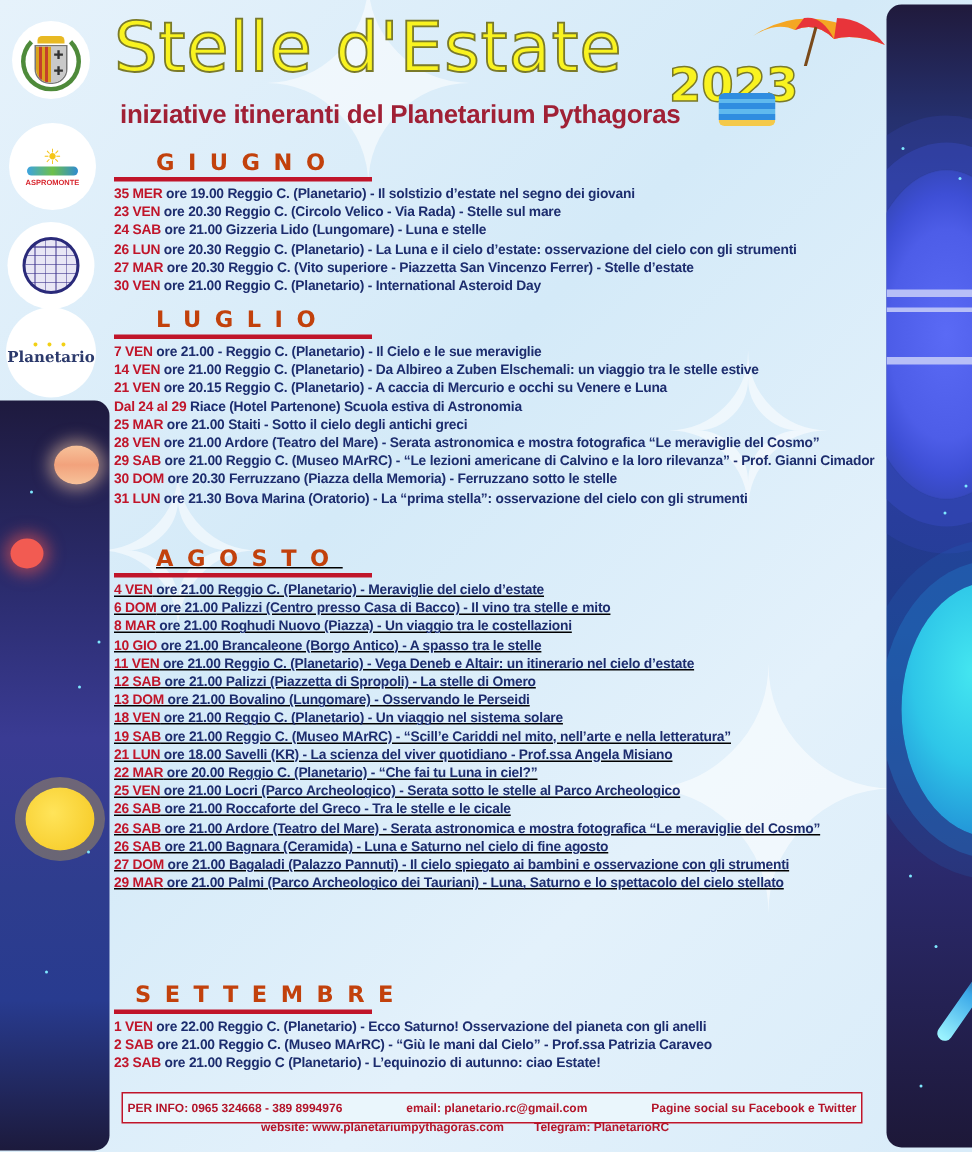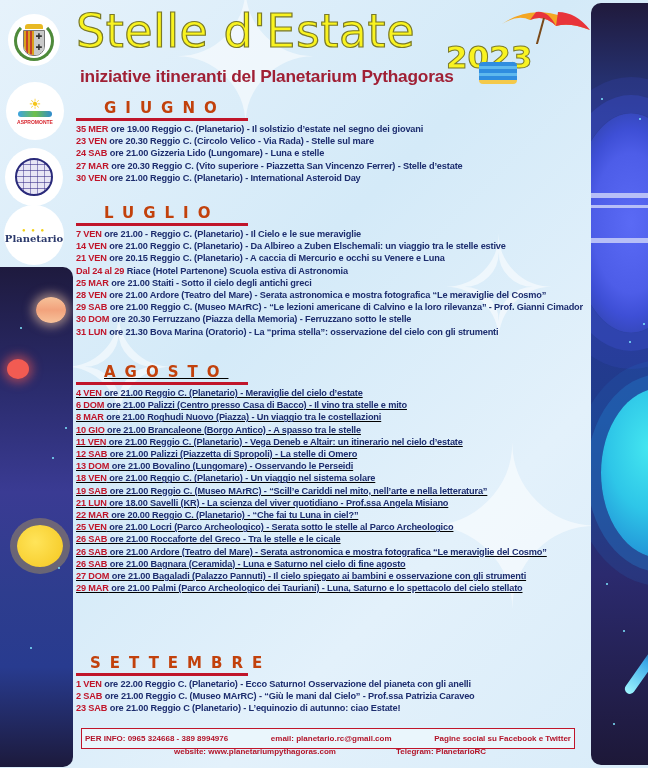--- a/index.html
+++ b/index.html
@@ -95,21 +95,21 @@
   .event .d { color: #c0152a; }
   .event.indent { padding-left: 12px; }
 
   
   .footer {
     position: absolute; left: 81px; top: 728px; width: 494px; height: 21px;
     border: 1.5px solid #c0152a; background: #eaf6fc;
     font-family: "Liberation Sans", sans-serif; font-size: 8px; font-weight: bold; color: #b3152a;
   }
   .footer .row1 { position: absolute; top: 5px; left: 3px; right: 3px; display: flex; justify-content: space-between; }
-  .footer .row2 { position: absolute; top: 18px; left: 92px; display: flex; gap: 60px; }
+  .footer .row2 { position: absolute; top: 18px; left: 92px; display: flex; gap: 20px; }
 </style>
 </head>
 <body>
 
 <div class="bg-stars">
   <span class="bg-star" style="left:170px;top:-30px;">✦</span>
   <span class="bg-star" style="left:440px;top:220px;font-size:140px;">✧</span>
   <span class="bg-star" style="left:420px;top:420px;font-size:220px;">✦</span>
   <span class="bg-star" style="left:60px;top:300px;font-size:140px;">✧</span>
 </div>
@@ -172,20 +172,21 @@
   <path d="M56 22 Q70 18 90 26 Q76 8 58 8Z" fill="#e8343a"></path>
   <line x1="44" y1="14" x2="26" y2="80" stroke="#7a4a1a" stroke-width="2"></line>
 </svg>
 
 <div class="section" style="top:98px;">
   <div class="month-heading">GIUGNO</div>
   <div class="month-rule"></div>
   <div class="event"><span class="d">35 MER</span><span> ore 19.00 Reggio C. (Planetario) - Il solstizio d’estate nel segno dei giovani</span></div>
   <div class="event"><span class="d">23 VEN</span><span> ore 20.30 Reggio C. (Circolo Velico - Via Rada) - Stelle sul mare</span></div>
   <div class="event"><span class="d">24 SAB</span><span> ore 21.00 Gizzeria Lido (Lungomare) - Luna e stelle</span></div>
+  <div class="event"><span class="d">26 LUN</span><span> ore 20.30 Reggio C. (Planetario) - La Luna e il cielo d’estate: osservazione del cielo con gli strumenti</span></div>
   <div class="event"><span class="d">27 MAR</span><span> ore 20.30 Reggio C. (Vito superiore - Piazzetta San Vincenzo Ferrer) - Stelle d’estate</span></div>
   <div class="event"><span class="d">30 VEN</span><span> ore 21.00 Reggio C. (Planetario) - International Asteroid Day</span></div>
 </div>
 
 <div class="section" style="top:203px;">
   <div class="month-heading">LUGLIO</div>
   <div class="month-rule"></div>
   <div class="event"><span class="d">7 VEN</span><span> ore 21.00 - Reggio C. (Planetario) - Il Cielo e le sue meraviglie</span></div>
   <div class="event"><span class="d">14 VEN</span><span> ore 21.00 Reggio C. (Planetario) - Da Albireo a Zuben Elschemali: un viaggio tra le stelle estive</span></div>
   <div class="event"><span class="d">21 VEN</span><span> ore 20.15 Reggio C. (Planetario) - A caccia di Mercurio e occhi su Venere e Luna</span></div>

